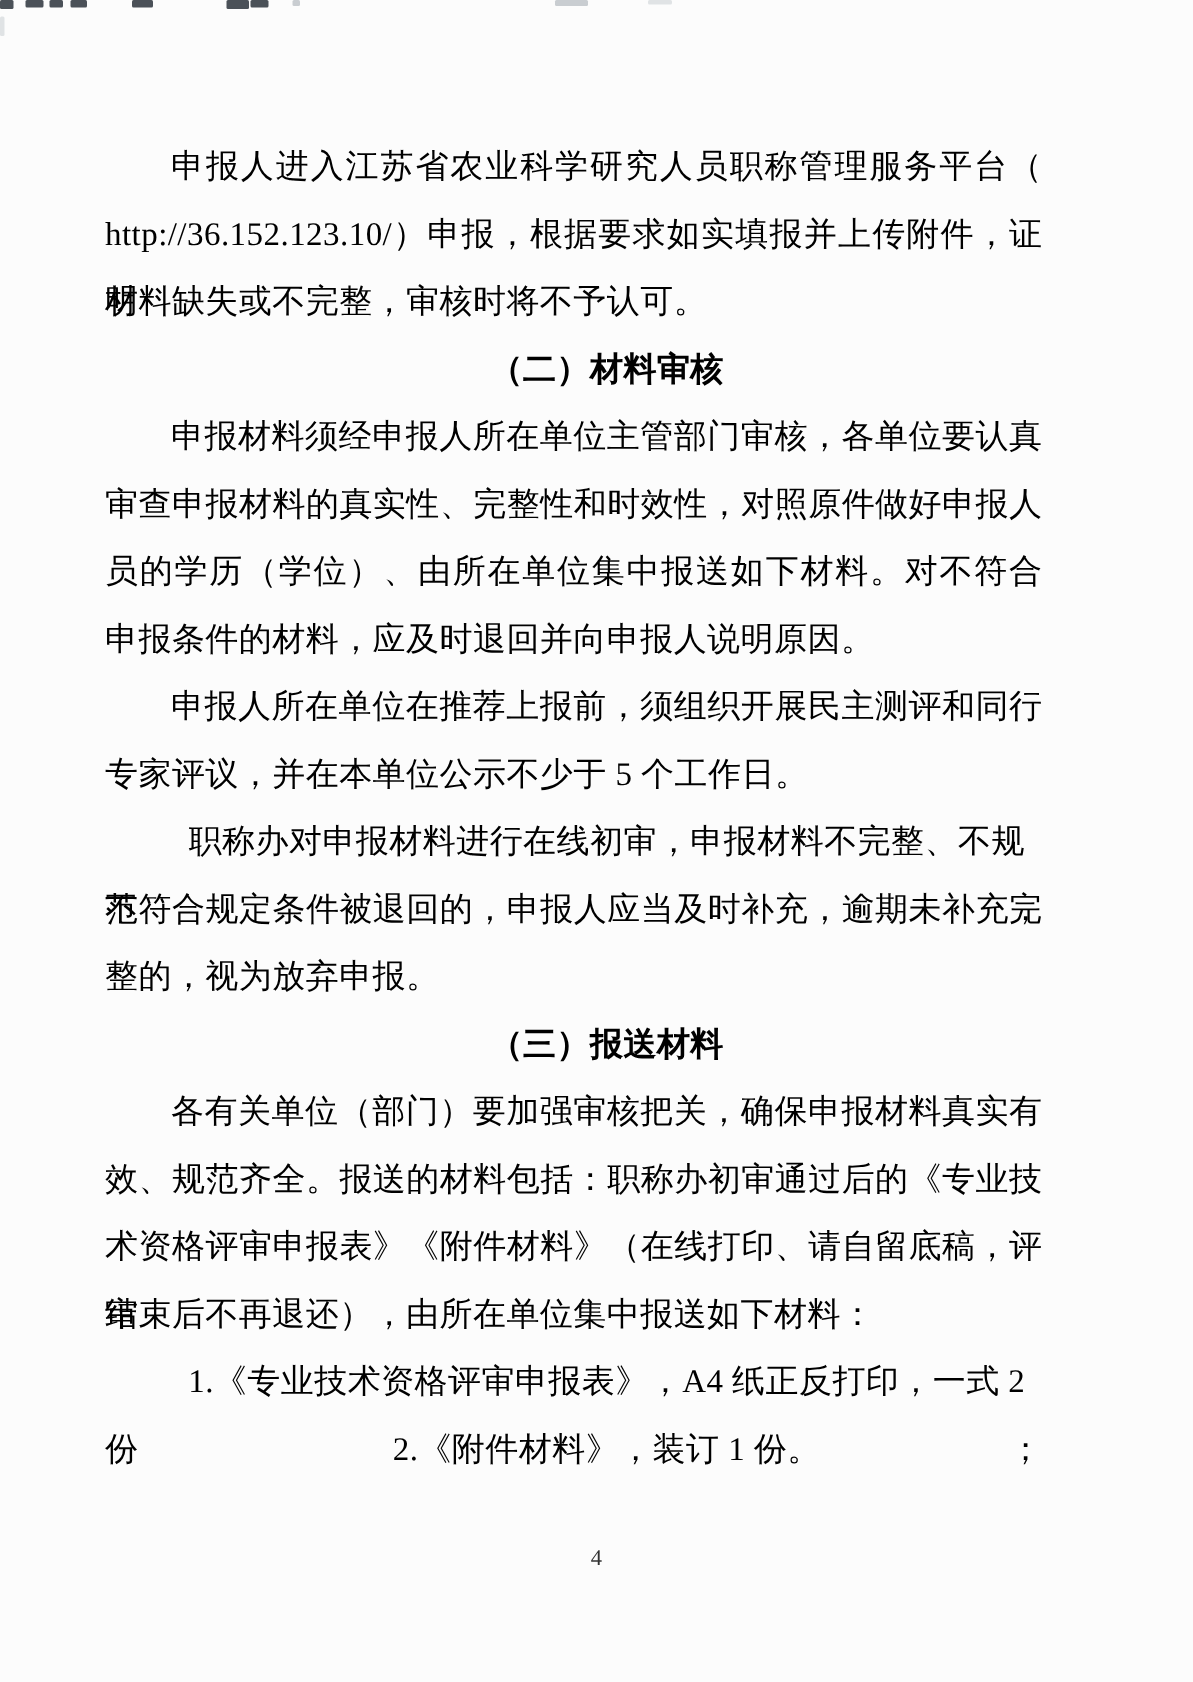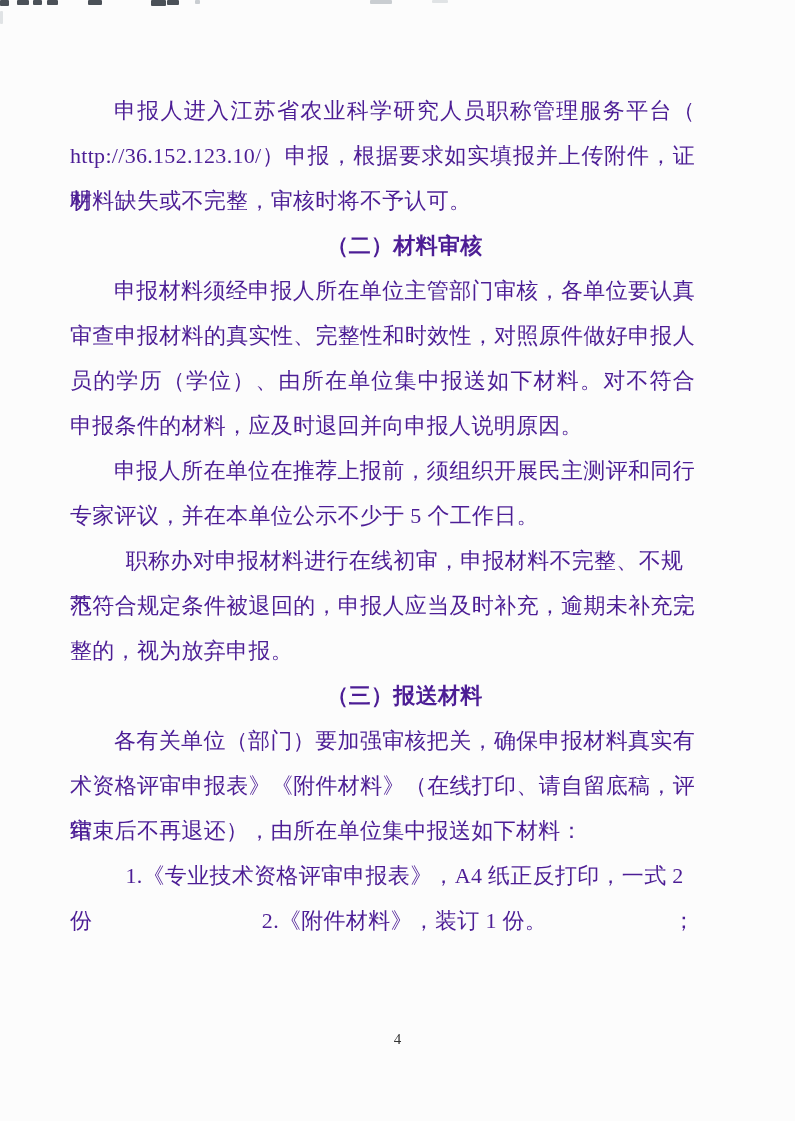--- a/index.html
+++ b/index.html
@@ -29,21 +29,21 @@
     left: 70px;
     top: 88px;
     width: 625px;
   }
   .line {
     height: 45px;
     line-height: 45px;
     font-size: 22px;
     letter-spacing: 0.3px;
     white-space: nowrap;
-    color: #4c1d95;
+    color: #000000;
   }
   .line.fill {
     white-space: normal;
     text-align: justify;
     text-align-last: justify;
   }
   .line.indent { text-indent: 44px; text-align: center; }
   .line.bold { font-weight: 700; }
 
   .page-number {
@@ -80,19 +80,20 @@
   <div class="line fill">审查申报材料的真实性、完整性和时效性，对照原件做好申报人</div>
   <div class="line fill">员的学历（学位）、由所在单位集中报送如下材料。对不符合</div>
   <div class="line">申报条件的材料，应及时退回并向申报人说明原因。</div>
   <div class="line indent fill">申报人所在单位在推荐上报前，须组织开展民主测评和同行</div>
   <div class="line">专家评议，并在本单位公示不少于 5 个工作日。</div>
   <div class="line indent fill">职称办对申报材料进行在线初审，申报材料不完整、不规范，</div>
   <div class="line fill">不符合规定条件被退回的，申报人应当及时补充，逾期未补充完</div>
   <div class="line">整的，视为放弃申报。</div>
   <div class="line indent bold">（三）报送材料</div>
   <div class="line indent fill">各有关单位（部门）要加强审核把关，确保申报材料真实有</div>
+  <div class="line fill">效、规范齐全。报送的材料包括：职称办初审通过后的《专业技</div>
   <div class="line fill">术资格评审申报表》《附件材料》（在线打印、请自留底稿，评审</div>
   <div class="line">结束后不再退还），由所在单位集中报送如下材料：</div>
   <div class="line indent fill">1.《专业技术资格评审申报表》，A4 纸正反打印，一式 2 份；</div>
   <div class="line indent">2.《附件材料》，装订 1 份。</div>
 </div>
 
 <div class="page-number">4</div>
 
 </body></html>

